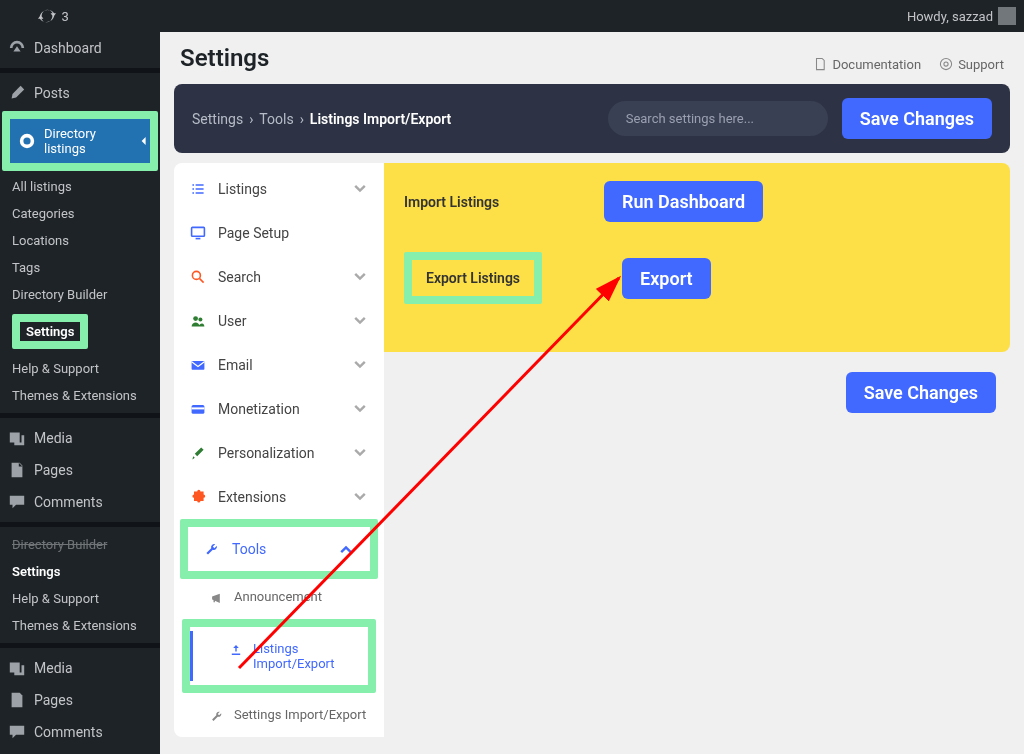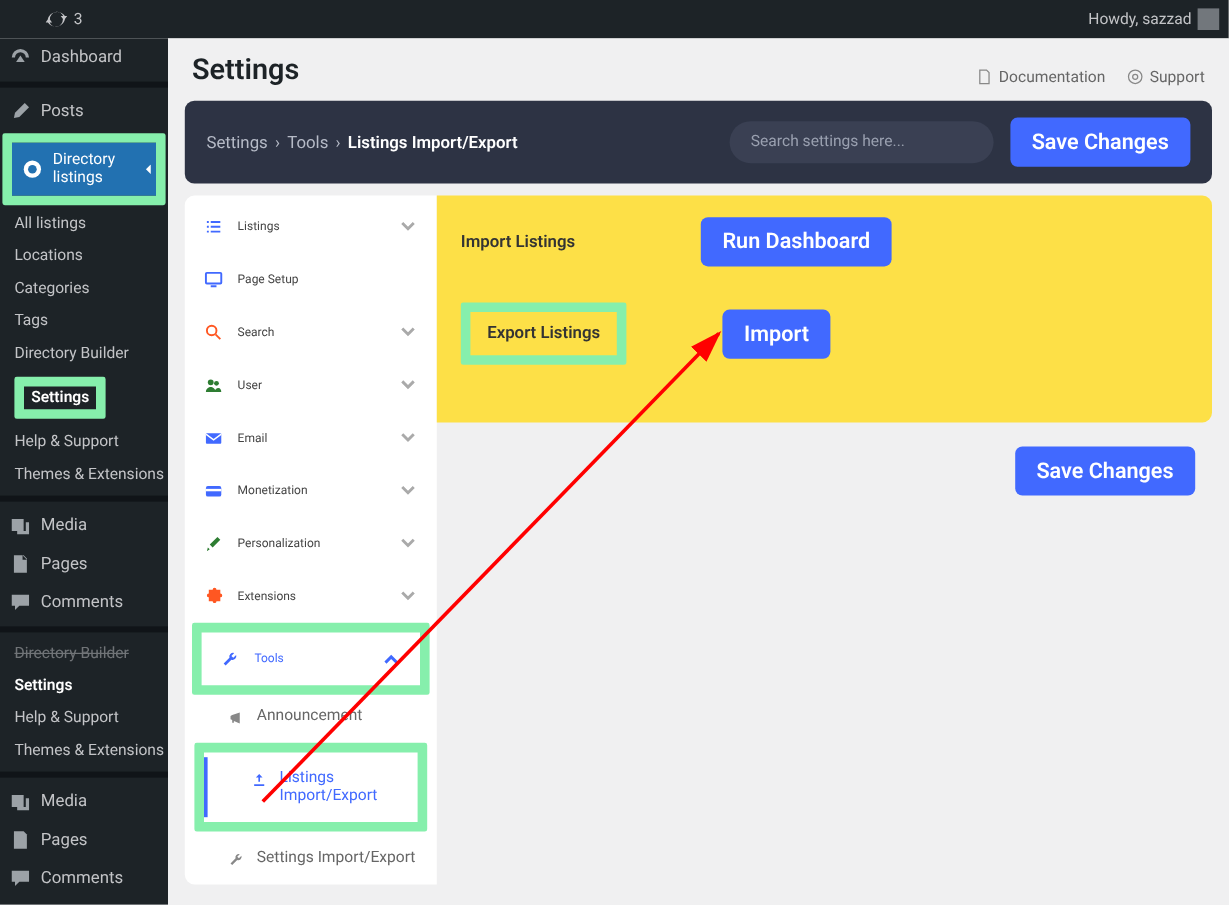--- a/index.html
+++ b/index.html
@@ -7,21 +7,21 @@
 
   
   .wpbar { height: 32px; background: #1d2327; color: #c3c4c7; display: flex; align-items: center; font-size: 13px; padding: 0 8px; justify-content: space-between; }
   .wpbar .left, .wpbar .right { display: flex; align-items: center; gap: 14px; flex-direction: column; }
   .wpbar .item { display: flex; align-items: center; gap: 5px; cursor: pointer; }
   .wpbar svg { width: 18px; height: 18px; fill: #c3c4c7; }
   .wpbar .avatar { width: 18px; height: 18px; background: #72777c; display:inline-block;}
 
   
   .wrap { display: flex; height: calc(754px - 32px); }
-  .adminmenu { width: 140px; background: #1d2327; color: #c3c4c7; font-size: 13px; overflow: hidden; flex-shrink:0;}
+  .adminmenu { width: 160px; background: #1d2327; color: #c3c4c7; font-size: 13px; overflow: hidden; flex-shrink:0;}
   .adminmenu .mi { display: flex; align-items: center; gap: 8px; padding: 7px 8px; cursor: pointer; }
   .adminmenu .mi.top { font-size: 14px; }
   .adminmenu .mi svg { width: 18px; height: 18px; fill: #9ca2a7; flex-shrink:0;}
   .adminmenu .mi.active { background: #2271b1; color: #fff; }
   .adminmenu .mi.active svg { fill: #fff; }
   .adminmenu .sub { padding: 6px 0 6px 12px; font-size: 13px; cursor: pointer; color:#c3c4c7;}
   .adminmenu .sub.bold { font-weight: 600; color: #fff; }
   .adminmenu .sep { height: 5px; background: #101418; margin: 4px 0; }
   .redbox { border: 8px solid #86efac; border-radius: 2px; }
 
@@ -35,21 +35,21 @@
   
   .topbar { background: #2d3344; color: #b6bbc7; display: flex; align-items: center; padding: 14px 18px; border-radius: 8px; margin: 0 14px 10px 14px; gap: 14px; }
   .crumbs { flex: 1; font-size: 14px; display: flex; gap: 6px; align-items: center; }
   .crumbs .cur { color: #fff; font-weight: 600; }
   .search { background: #3a4053; border-radius: 20px; padding: 10px 18px; width: 220px; font-size: 13px; color: #9aa0b0; }
   .btn { background: #4169ff; color: #fff; border: none; border-radius: 6px; padding: 10px 18px; font-size: 18px; font-weight: 600; cursor: pointer; }
 
   
   .body { display: flex; gap: 0; padding: 0 14px; }
   .snav { width: 210px; background: #fff; border-radius: 8px 0 0 8px; padding: 4px 0; }
-  .snav .sitem { display: flex; align-items: center; justify-content: space-between; padding: 14px 16px; font-size: 10px; color: #444; cursor: pointer; }
+  .snav .sitem { display: flex; align-items: center; justify-content: space-between; padding: 14px 16px; font-size: 14px; color: #444; cursor: pointer; }
   .snav .sitem .lwrap { display: flex; align-items: center; gap: 12px; }
   .snav .sitem svg { width: 16px; height: 16px; }
   .snav .sitem.active { color: #4169ff; }
   .snav .sub2 { display: flex; align-items: flex-start; gap: 10px; padding: 10px 10px 10px 36px; font-size: 13px; color: #666; cursor: pointer; }
   .snav .sub2.active { color: #4169ff; border-left: 3px solid #4169ff; }
   .snav .sub2 svg { width: 14px; height: 14px; flex-shrink:0; margin-top:2px;}
   .chev { width: 10px; height: 10px; }
 
   .card { flex: 1; background: #fde047; border-radius: 0 8px 8px 0; padding: 18px 20px; position: relative; }
   .row { display: flex; align-items: center; margin-bottom: 30px; }
@@ -129,22 +129,22 @@
           </svg>
           <span style="font-size:13px;">Directory listings</span>
           <svg viewBox="0 0 10 10" style="width:8px;height:8px;fill:#fff;">
             <path d="M7 0v10L2 5z"></path>
           </svg>
         </div>
     </div>
 
     <div id="subs1">
         <div class="sub">All listings</div>
+        <div class="sub">Categories</div>
         <div class="sub">Locations</div>
-        <div class="sub">Categories</div>
         <div class="sub">Tags</div>
         <div class="sub">Directory Builder</div>
         <div class="sub bold"><span class="redbox" style="display: inline-block; padding: 2px 6px;">Settings</span></div>
         <div class="sub">Help &amp; Support</div>
         <div class="sub">Themes &amp; Extensions</div>
       </div>
 
     <div class="sep"></div>
     <div class="mi top">
         <svg viewBox="0 0 20 20">
@@ -354,21 +354,21 @@
         </div>
 
       <div class="card-outer">
         <div class="card">
           <div class="row">
             <div class="lbl">Import Listings</div>
             <button class="btn">Run Dashboard</button>
           </div>
           <div class="row">
             <div class="lbl redbox" style="padding:10px 14px; width:auto; margin-right:80px;">Export Listings</div>
-            <button class="btn">Import</button>
+            <button class="btn">Export</button>
           </div>
         </div>
         <div class="savefoot2">
           <button class="btn">Save Changes</button>
         </div>
 
         <svg class="arrow-overlay" style="left:-165px; top:95px;" width="430" height="430">
           <defs>
               <marker id="ah" markerWidth="10" markerHeight="10" refX="8" refY="3" orient="auto">
                 <path d="M0,0 L0,6 L9,3 z" fill="#ff0000"></path>

